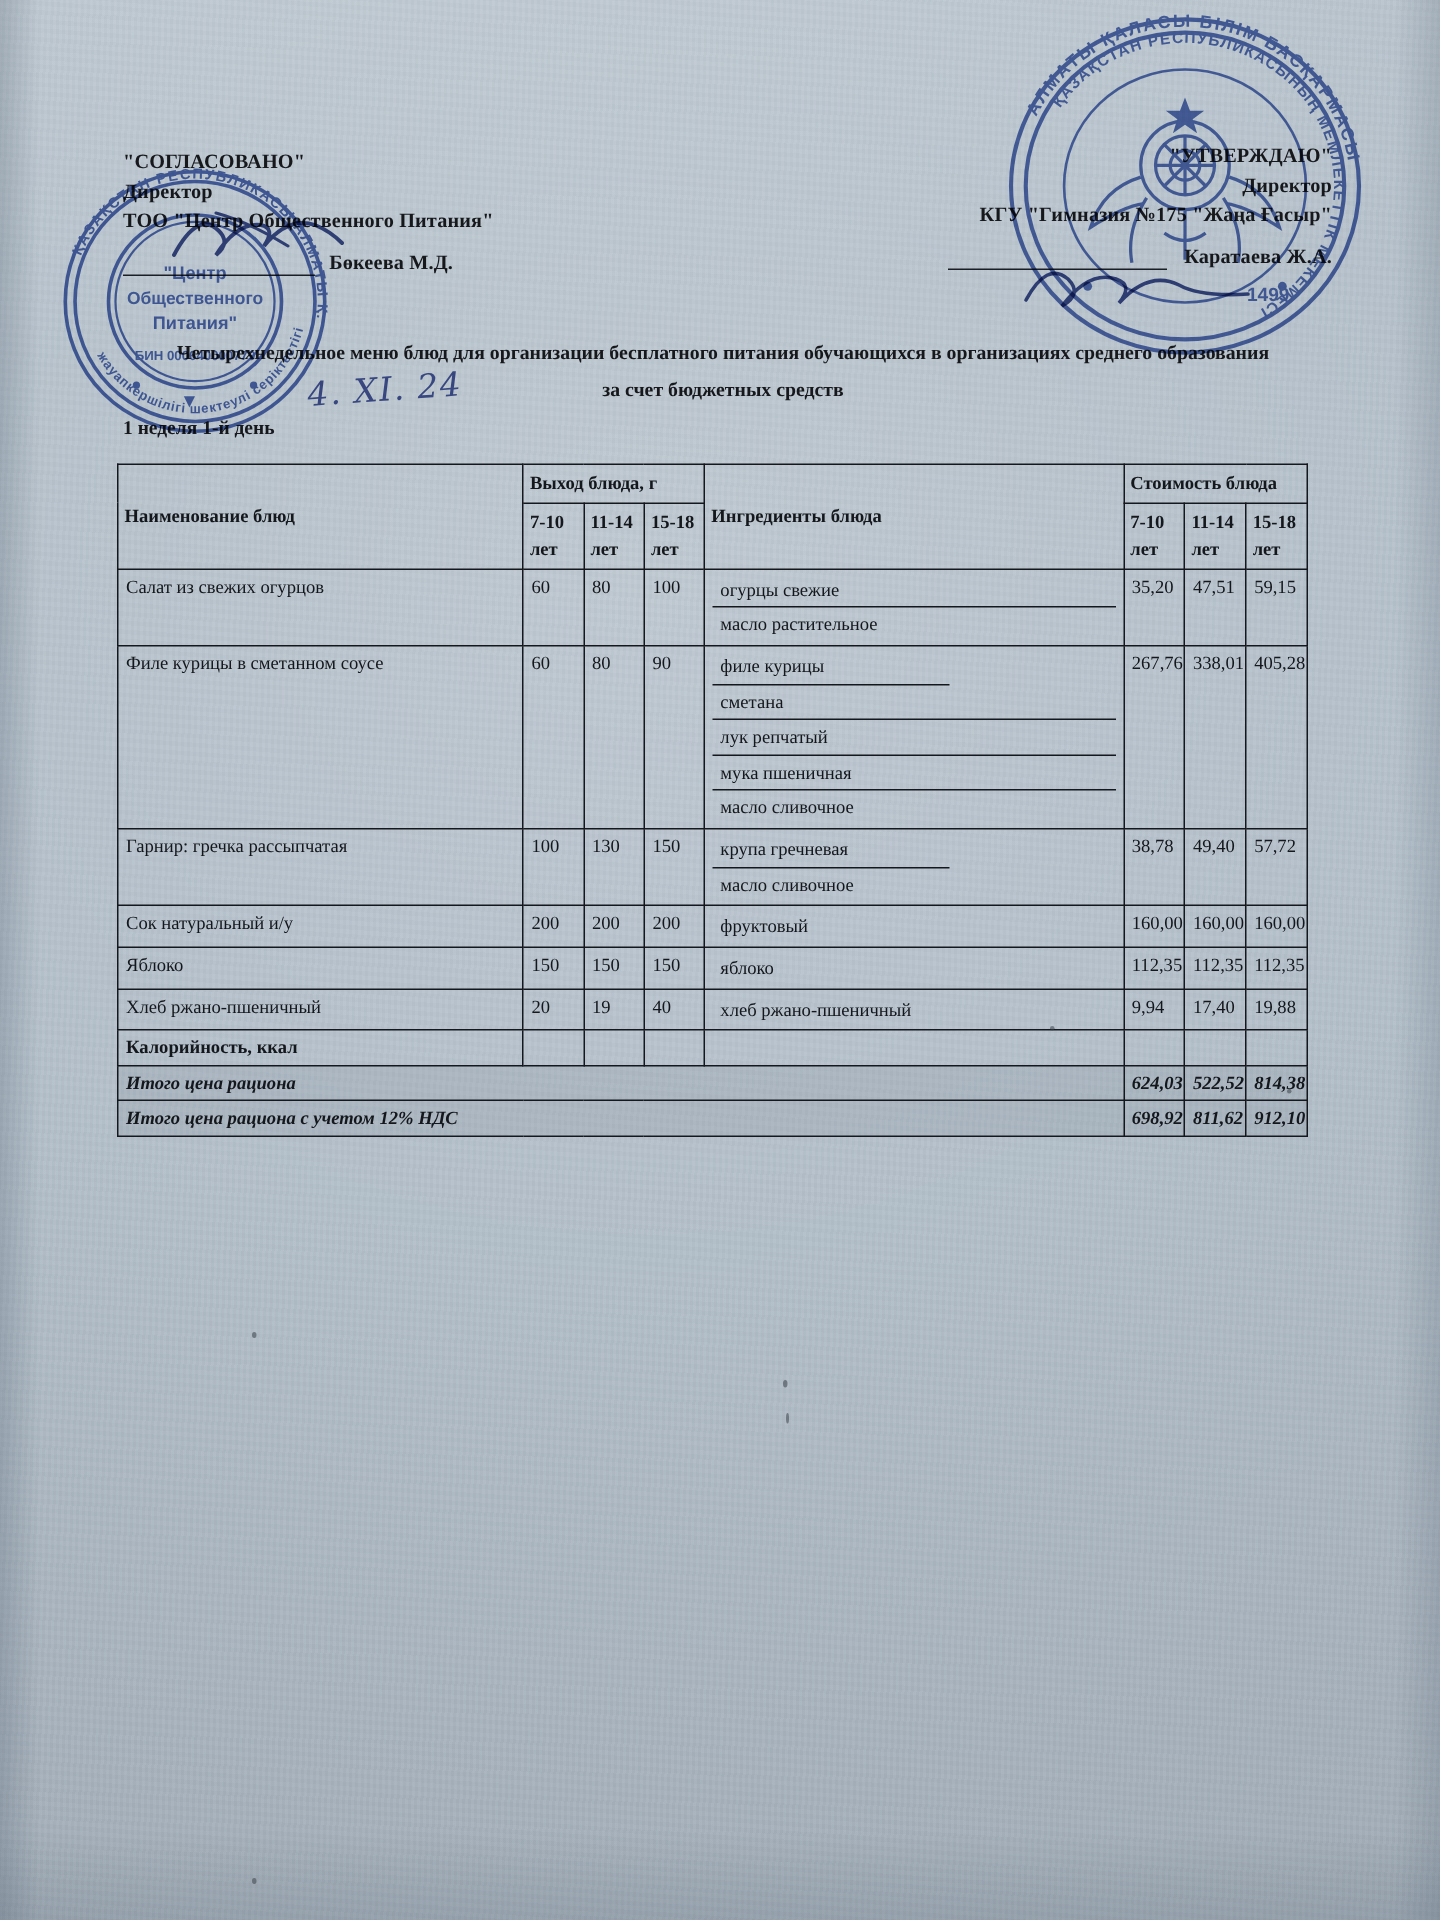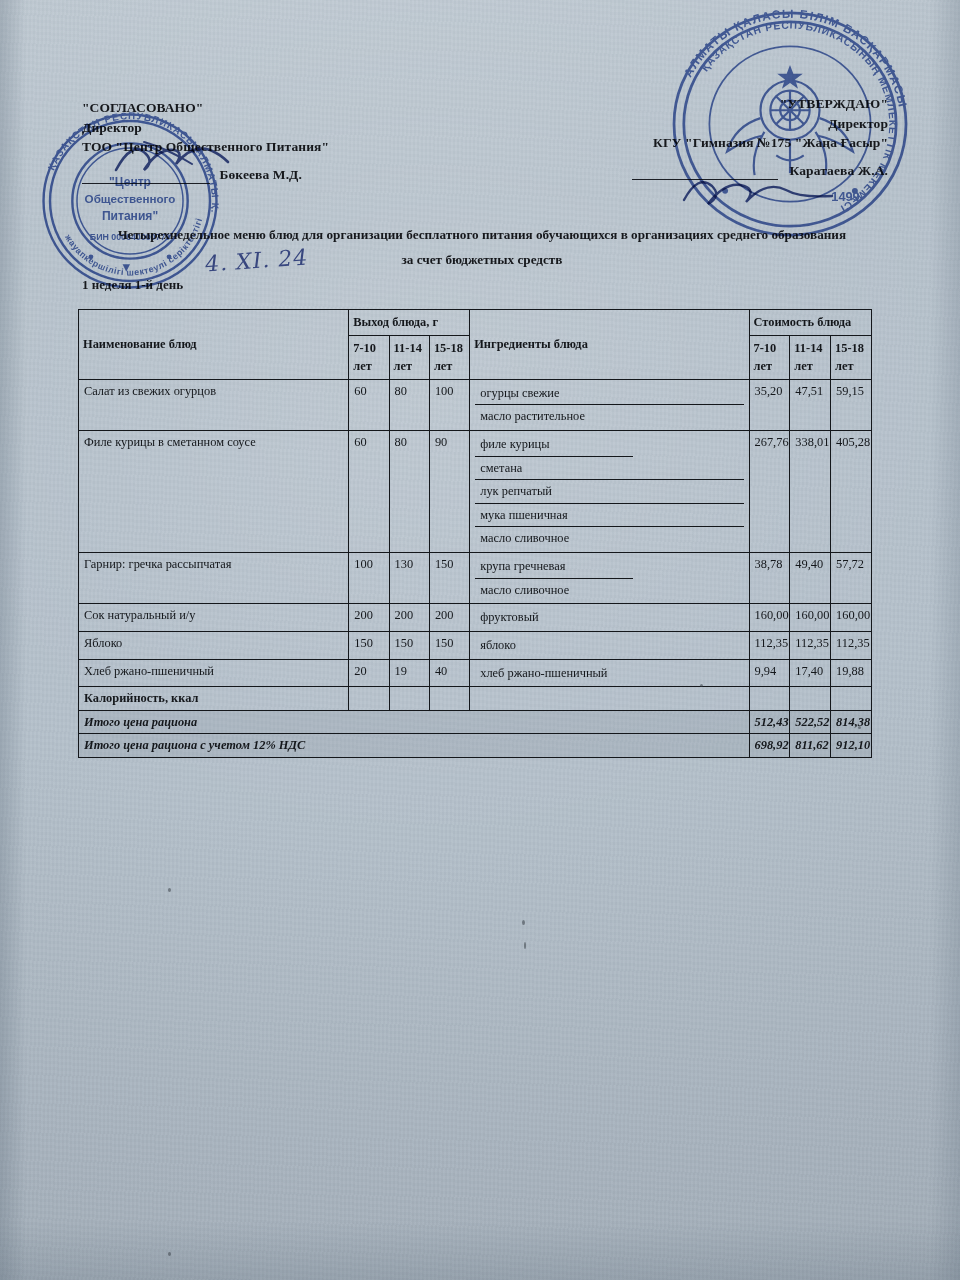--- a/index.html
+++ b/index.html
@@ -380,21 +380,21 @@
           <td class="c-out num"></td>
           <td class="c-out num"></td>
           <td class="c-out num"></td>
           <td class="c-ing"></td>
           <td class="c-cost num"></td>
           <td class="c-cost num"></td>
           <td class="c-cost num"></td>
         </tr>
         <tr class="total">
           <td class="tlabel" colspan="5">Итого цена рациона</td>
-          <td class="c-cost tnum">512,43</td>
+          <td class="c-cost tnum">624,03</td>
           <td class="c-cost tnum">522,52</td>
           <td class="c-cost tnum">814,38</td>
         </tr>
         <tr class="total">
           <td class="tlabel" colspan="5">Итого цена рациона с учетом 12% НДС</td>
           <td class="c-cost tnum">698,92</td>
           <td class="c-cost tnum">811,62</td>
           <td class="c-cost tnum">912,10</td>
         </tr>
       </tbody>

